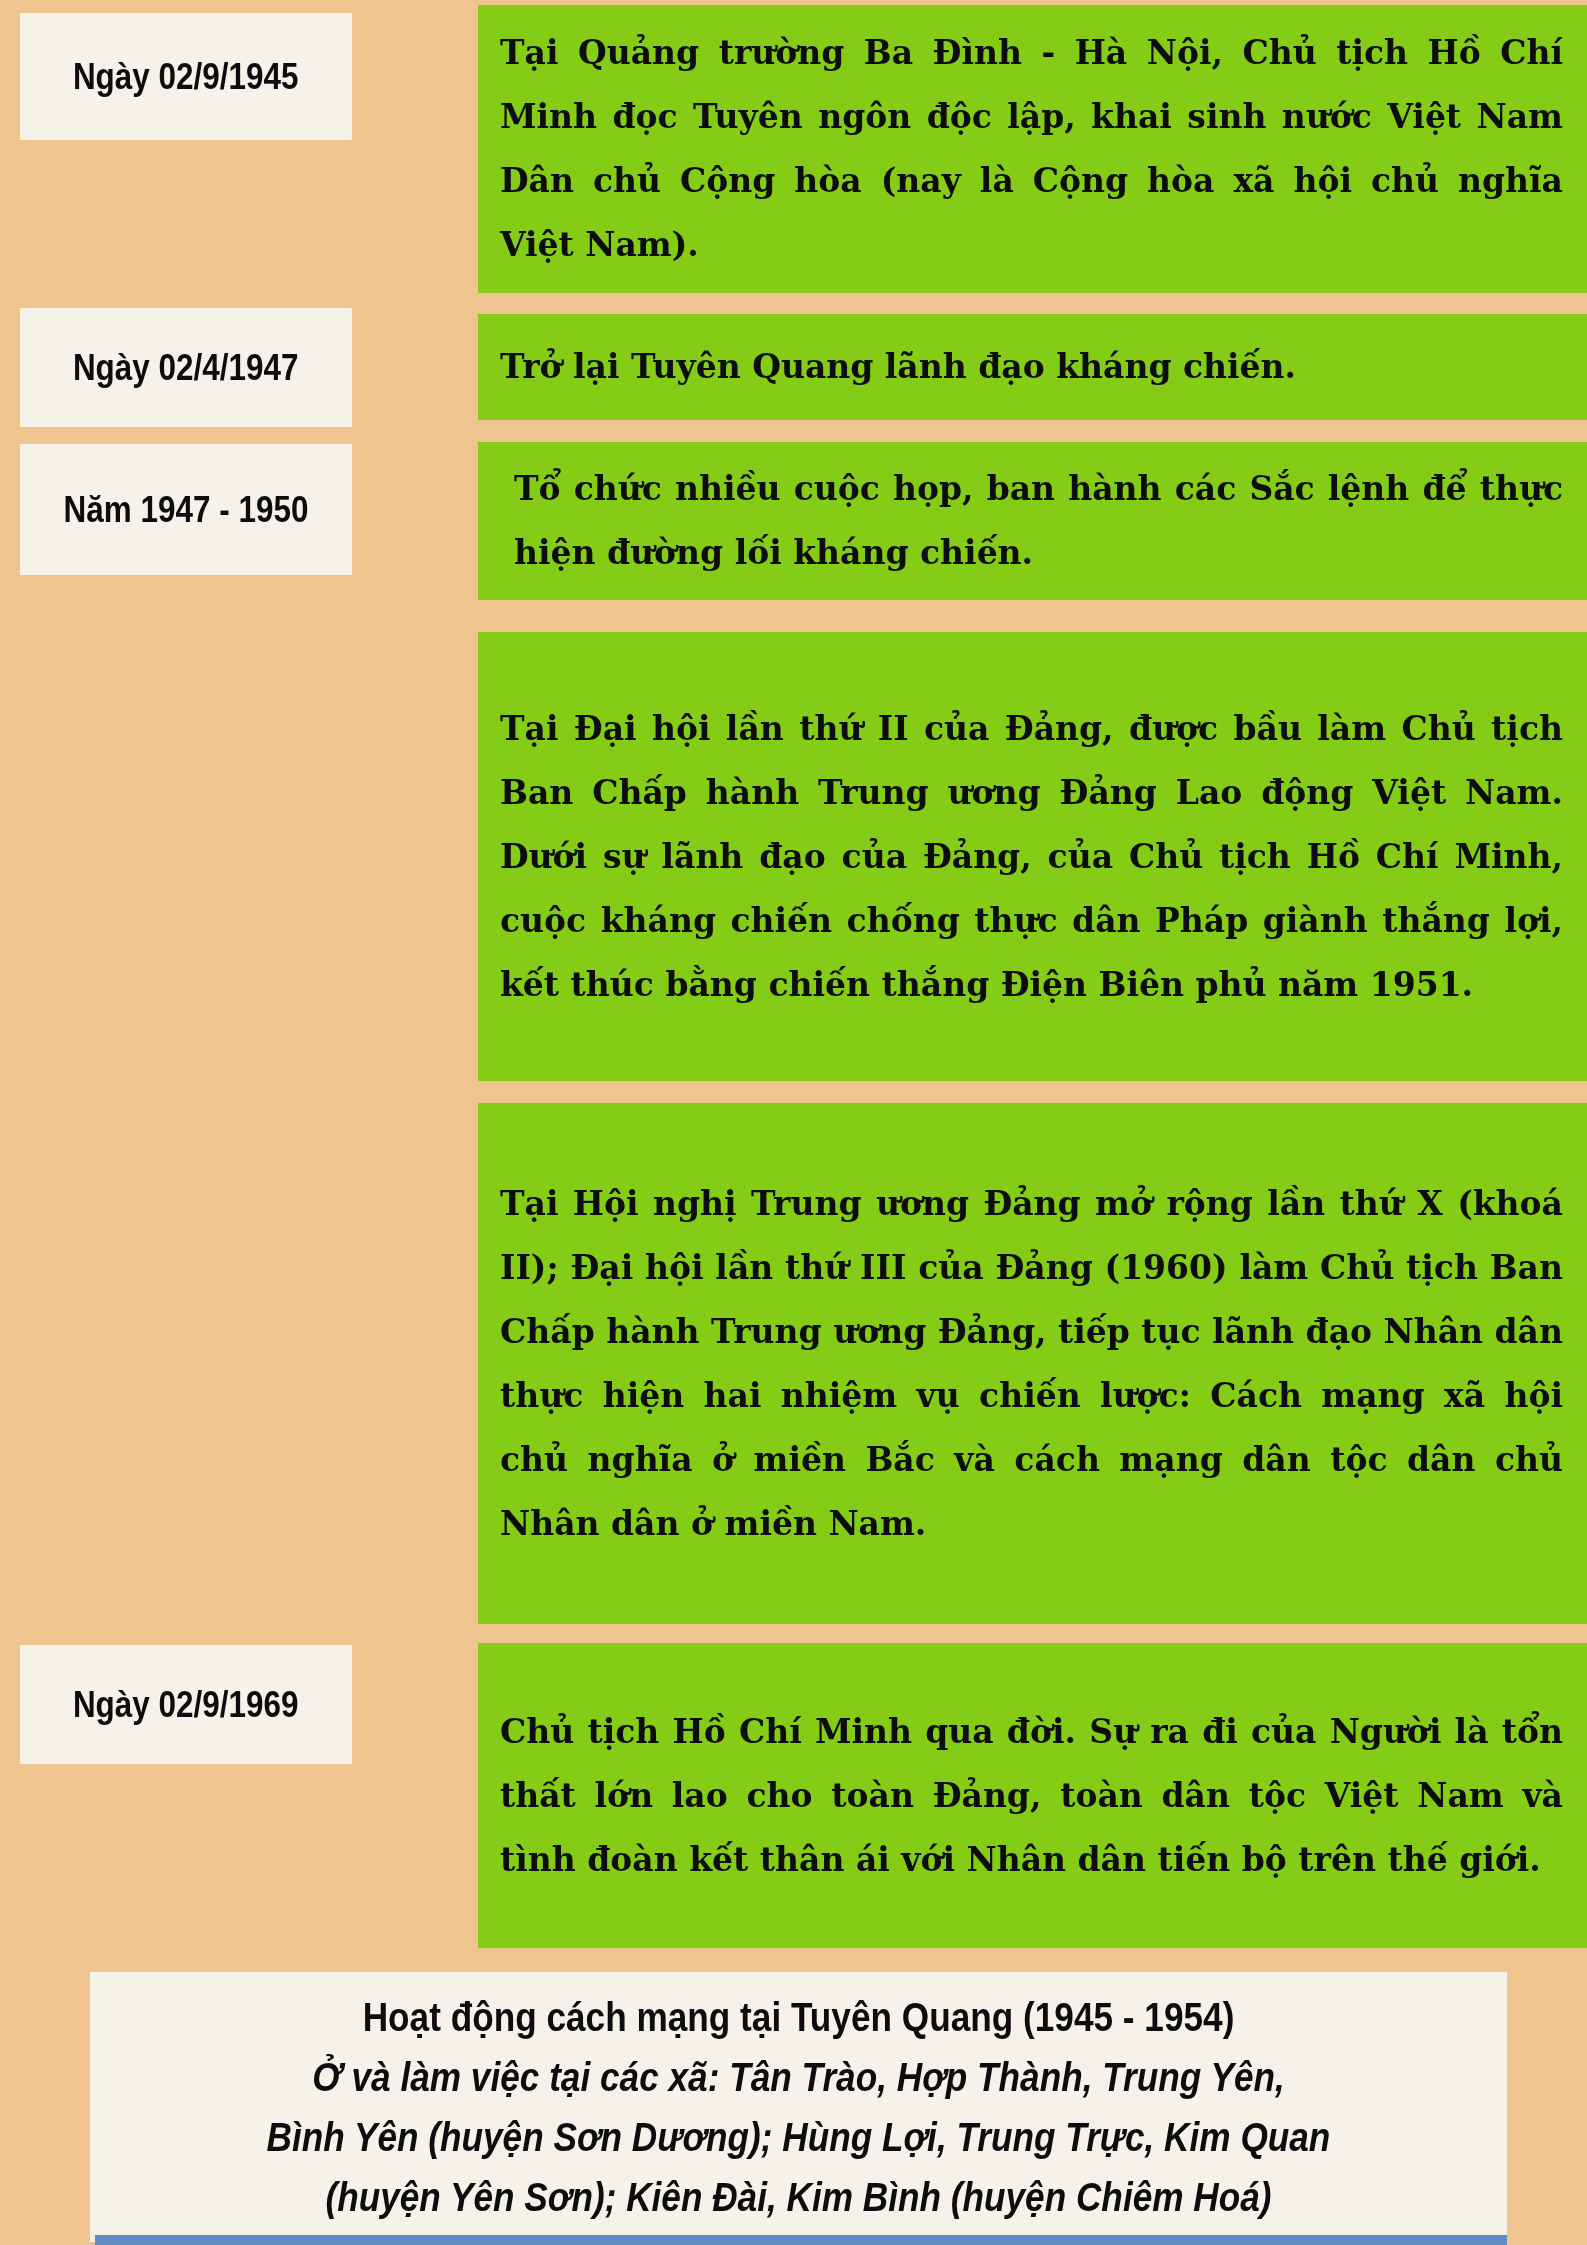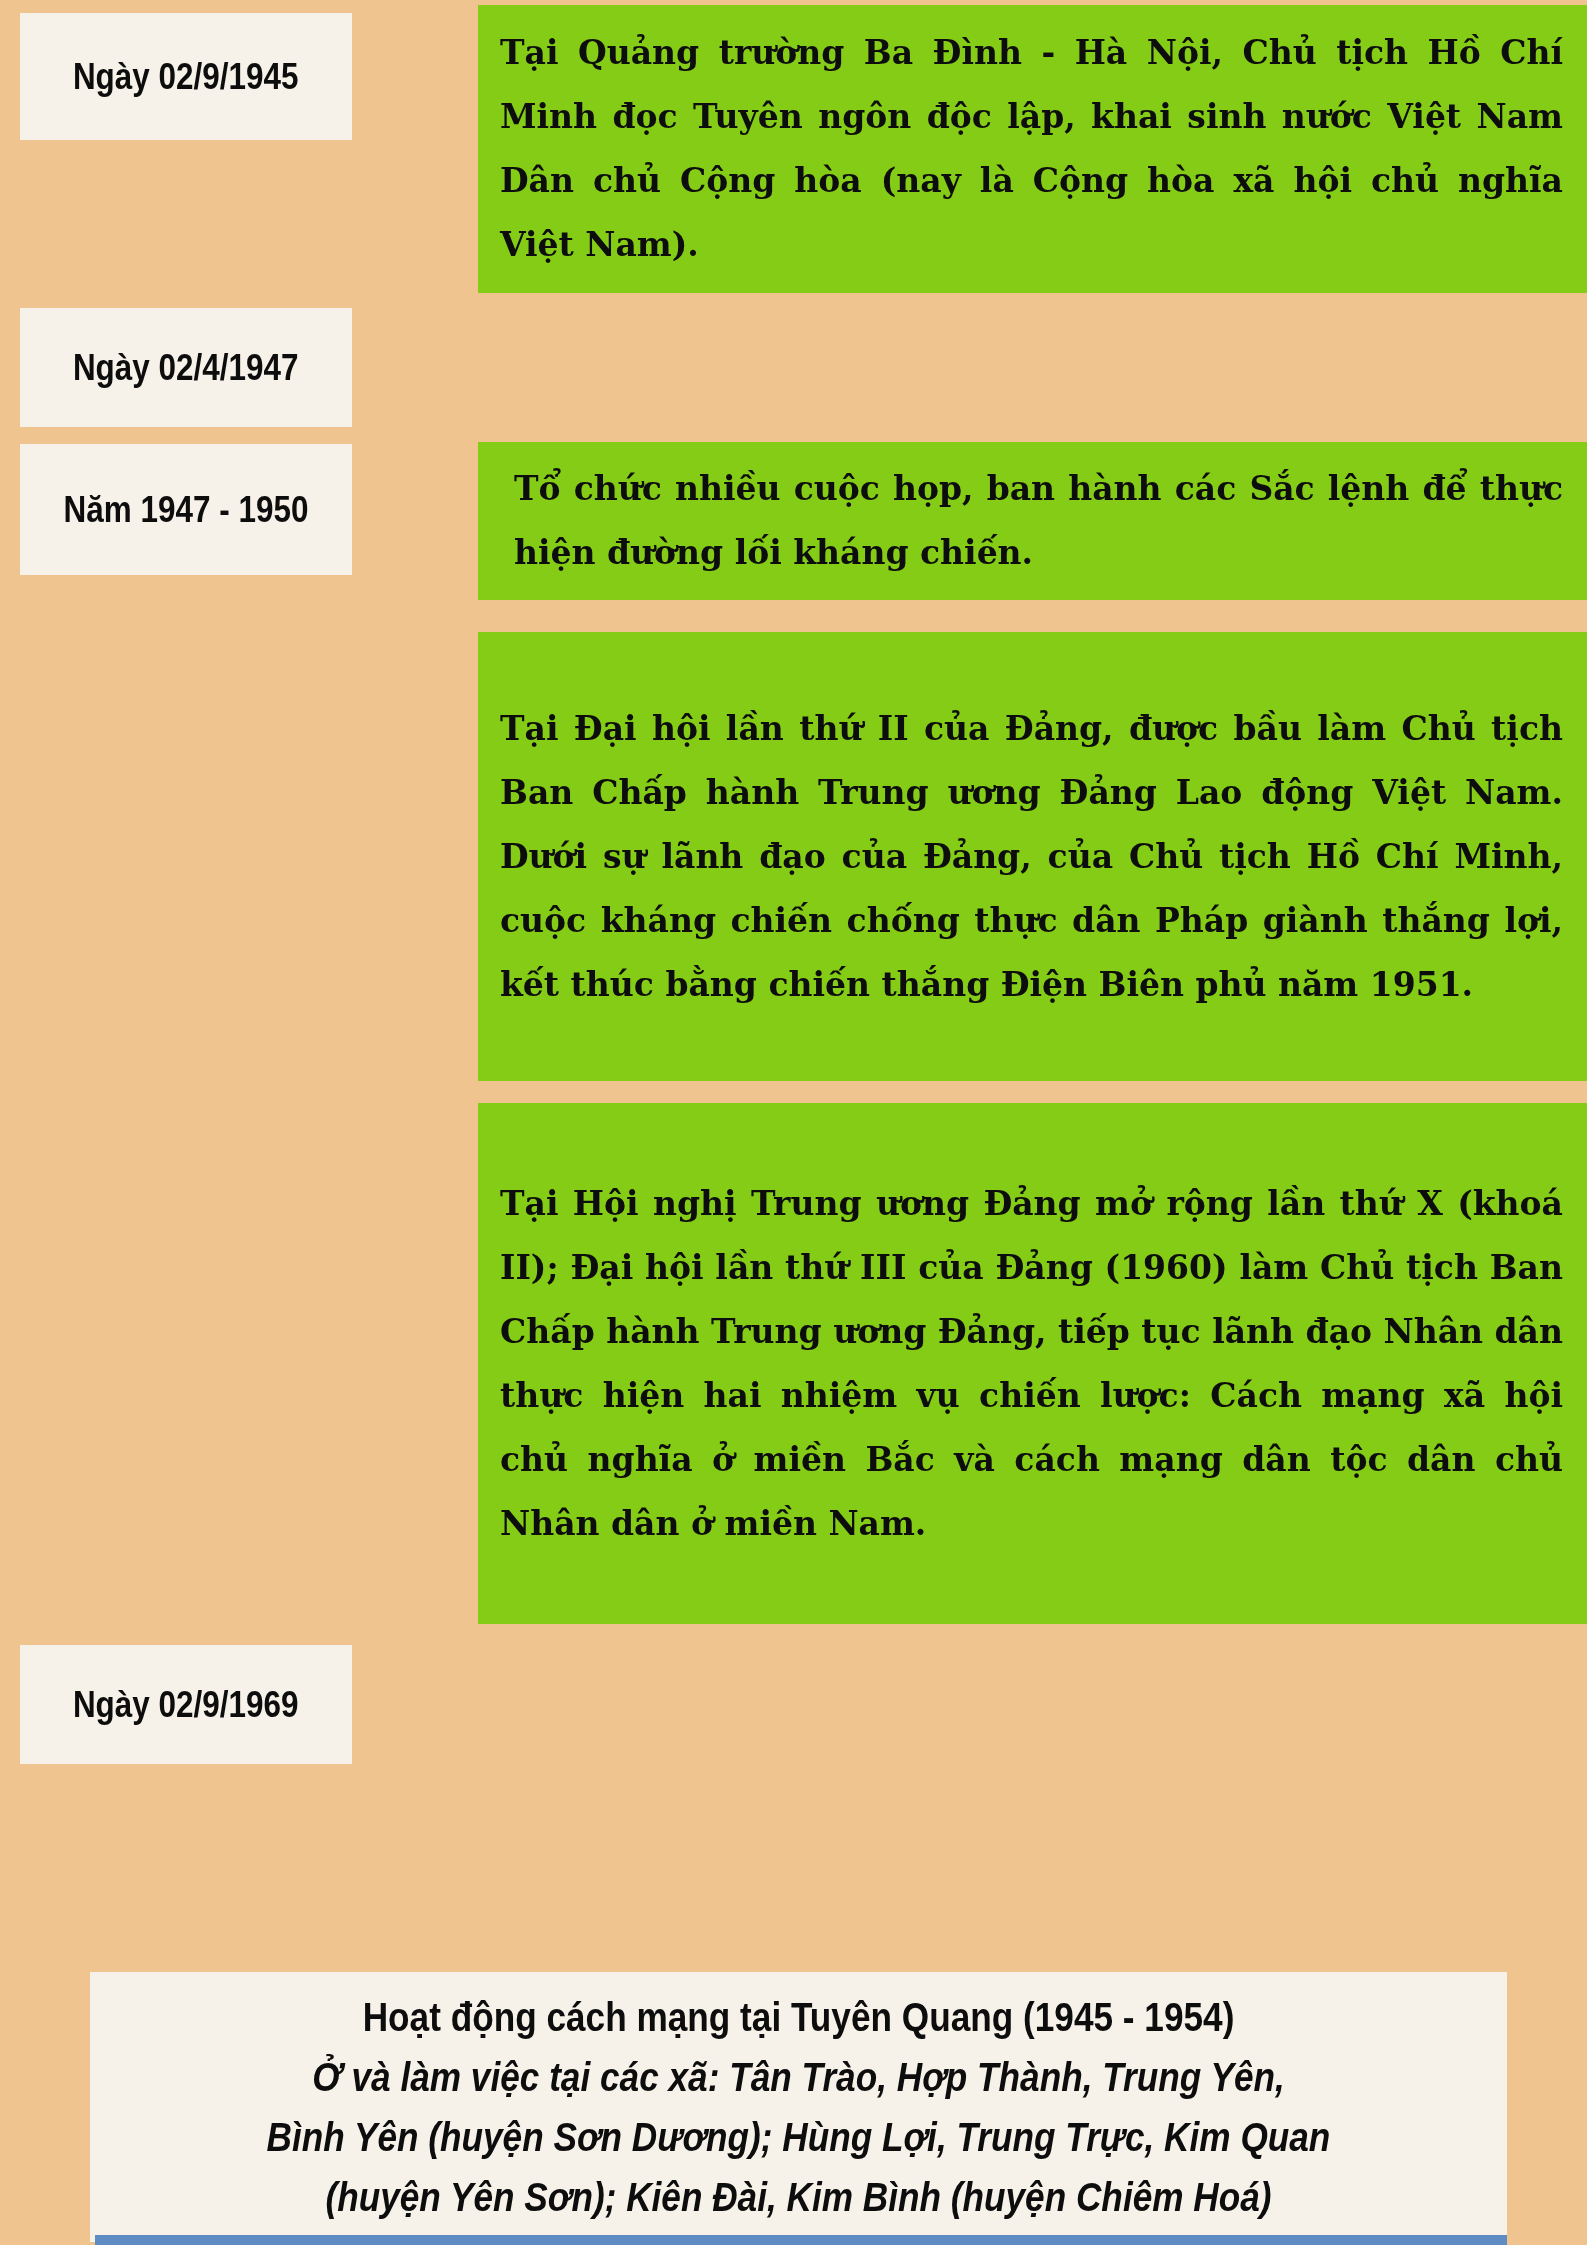--- a/index.html
+++ b/index.html
@@ -84,39 +84,45 @@
   <div class="date-box d1">
     <span class="date-label">Ngày 02/9/1945</span>
   </div>
   <div class="text-box t1">
     <div class="text-body">Tại Quảng trường Ba Đình - Hà Nội, Chủ tịch Hồ Chí Minh đọc Tuyên ngôn độc lập, khai sinh nước Việt Nam Dân chủ Cộng hòa (nay là Cộng hòa xã hội chủ nghĩa Việt Nam).</div>
   </div>
 
   <div class="date-box d2">
     <span class="date-label">Ngày 02/4/1947</span>
   </div>
+  <div class="text-box t2">
+    <div class="text-body">Trở lại Tuyên Quang lãnh đạo kháng chiến.</div>
+  </div>
 
   <div class="date-box d3">
     <span class="date-label">Năm 1947 - 1950</span>
   </div>
   <div class="text-box t3">
     <div class="text-body">Tổ chức nhiều cuộc họp, ban hành các Sắc lệnh để thực hiện đường lối kháng chiến.</div>
   </div>
 
   <div class="text-box t4">
     <div class="text-body">Tại Đại hội lần thứ II của Đảng, được bầu làm Chủ tịch Ban Chấp hành Trung ương Đảng Lao động Việt Nam. Dưới sự lãnh đạo của Đảng, của Chủ tịch Hồ Chí Minh, cuộc kháng chiến chống thực dân Pháp giành thắng lợi, kết thúc bằng chiến thắng Điện Biên phủ năm 1951.</div>
   </div>
 
   <div class="text-box t5">
     <div class="text-body">Tại Hội nghị Trung ương Đảng mở rộng lần thứ X (khoá II); Đại hội lần thứ III của Đảng (1960) làm Chủ tịch Ban Chấp hành Trung ương Đảng, tiếp tục lãnh đạo Nhân dân thực hiện hai nhiệm vụ chiến lược: Cách mạng xã hội chủ nghĩa ở miền Bắc và cách mạng dân tộc dân chủ Nhân dân ở miền Nam.</div>
   </div>
 
   <div class="date-box d6">
     <span class="date-label">Ngày 02/9/1969</span>
   </div>
+  <div class="text-box t6">
+    <div class="text-body">Chủ tịch Hồ Chí Minh qua đời. Sự ra đi của Người là tổn thất lớn lao cho toàn Đảng, toàn dân tộc Việt Nam và tình đoàn kết thân ái với Nhân dân tiến bộ trên thế giới.</div>
+  </div>
 
   <div class="summary-box">
     <div class="summary-title">Hoạt động cách mạng tại Tuyên Quang (1945 - 1954)</div>
     <div class="summary-line">Ở và làm việc tại các xã: Tân Trào, Hợp Thành, Trung Yên,</div>
     <div class="summary-line">Bình Yên (huyện Sơn Dương);  Hùng Lợi, Trung Trực, Kim Quan</div>
     <div class="summary-line">(huyện Yên Sơn); Kiên Đài, Kim Bình (huyện Chiêm Hoá)</div>
   </div>
 
   <div class="accent-bar"></div>
 

